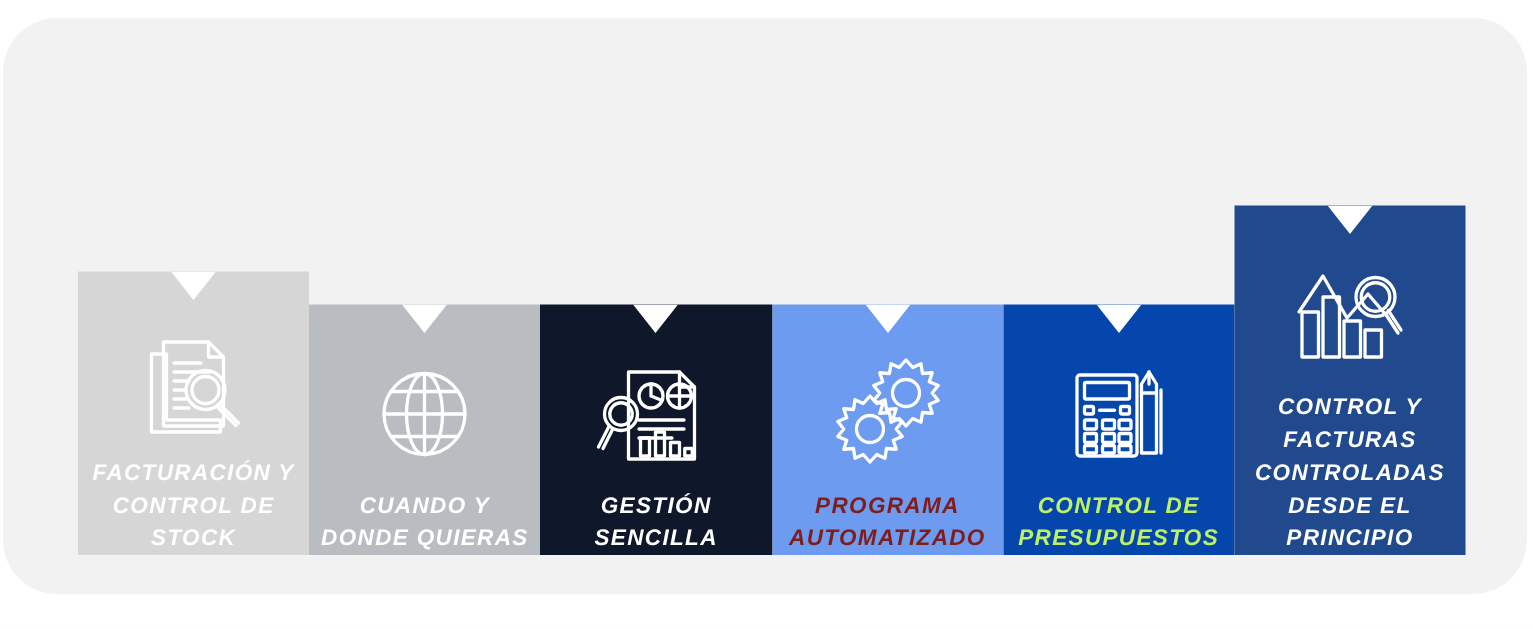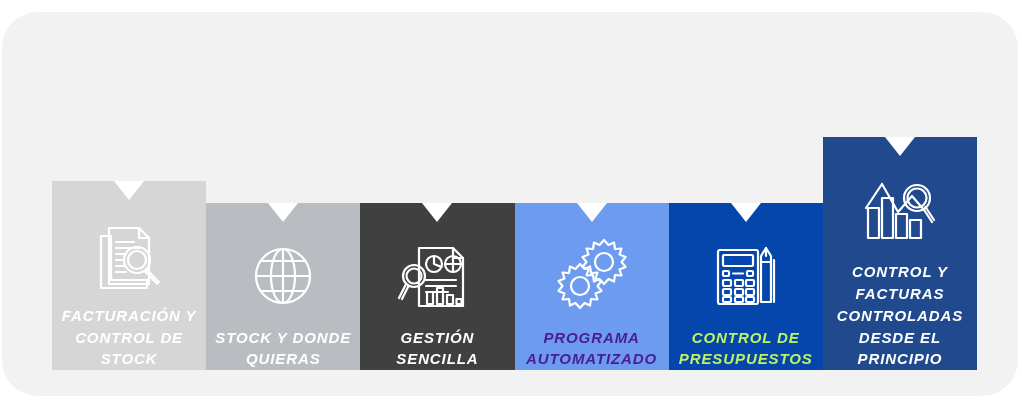--- a/index.html
+++ b/index.html
@@ -125,24 +125,24 @@
         <div class="icon-wrap">
           <svg viewBox="0 0 80 80" fill="none" stroke="#ffffff" stroke-width="2.2" stroke-linecap="round" stroke-linejoin="round">
             <circle cx="40" cy="40" r="27"></circle>
             <ellipse cx="40" cy="40" rx="12" ry="27"></ellipse>
             <path d="M13 40 h54"></path>
             <path d="M18 25 h44"></path>
             <path d="M18 55 h44"></path>
             <path d="M40 13 v54"></path>
           </svg>
         </div>
-        <div class="label" style="color: rgb(255, 255, 255);">STOCK Y DONDE QUIERAS</div>
-      </div>
-
-      <div class="col" style="background-color: #404040;">
+        <div class="label" style="color: rgb(255, 255, 255);">CUANDO Y DONDE QUIERAS</div>
+      </div>
+
+      <div class="col" style="background-color: #0f172a;">
         <div class="notch" style="border-top-color: rgb(255, 255, 255);"></div>
         <div class="icon-wrap">
           <svg viewBox="0 0 80 80" fill="none" stroke="#ffffff" stroke-width="2.2" stroke-linecap="round" stroke-linejoin="round">
             <path d="M22 12 h34 l10 10 v48 H22 Z"></path>
             <path d="M56 12 v10 h10"></path>
             <circle cx="37" cy="28" r="8"></circle>
             <path d="M37 28 L37 20 M37 28 L44.5 31"></path>
             <circle cx="56" cy="28" r="8"></circle>
             <path d="M48 28 h16 M56 20 v16"></path>
             <path d="M29 44 h30 M29 50 h30 M29 56 h22"></path>
@@ -166,21 +166,21 @@
             <g transform="translate(52,26)">
               <path d="M0,-22 L4.5,-17 L10,-19.5 L11,-13 L17.5,-13.5 L15.5,-7.5 L21.5,-5 L17.5,0 L21.5,5 L15.5,7.5 L17.5,13.5 L11,13 L10,19.5 L4.5,17 L0,22 L-4.5,17 L-10,19.5 L-11,13 L-17.5,13.5 L-15.5,7.5 L-21.5,5 L-17.5,0 L-21.5,-5 L-15.5,-7.5 L-17.5,-13.5 L-11,-13 L-10,-19.5 L-4.5,-17 Z"></path>
               <circle cx="0" cy="0" r="9"></circle>
             </g>
             <g transform="translate(28,50)">
               <path d="M0,-22 L4.5,-17 L10,-19.5 L11,-13 L17.5,-13.5 L15.5,-7.5 L21.5,-5 L17.5,0 L21.5,5 L15.5,7.5 L17.5,13.5 L11,13 L10,19.5 L4.5,17 L0,22 L-4.5,17 L-10,19.5 L-11,13 L-17.5,13.5 L-15.5,7.5 L-21.5,5 L-17.5,0 L-21.5,-5 L-15.5,-7.5 L-17.5,-13.5 L-11,-13 L-10,-19.5 L-4.5,-17 Z"></path>
               <circle cx="0" cy="0" r="9"></circle>
             </g>
           </svg>
         </div>
-        <div class="label" style="color: #4c1d95;">PROGRAMA AUTOMATIZADO</div>
+        <div class="label" style="color: #7f1d1d;">PROGRAMA AUTOMATIZADO</div>
       </div>
 
       <div class="col" style="background-color: rgb(5, 70, 172);">
         <div class="notch" style="border-top-color: rgb(255, 255, 255);"></div>
         <div class="icon-wrap">
           <svg viewBox="0 0 80 80" fill="none" stroke="#ffffff" stroke-width="2.2" stroke-linecap="round" stroke-linejoin="round">
             <rect x="12" y="14" width="40" height="54" rx="2"></rect>
             <rect x="17" y="19" width="30" height="11" rx="1"></rect>
             <rect x="17" y="35" width="6" height="5" rx="1"></rect>
             <path d="M27 37.5 h10"></path>

